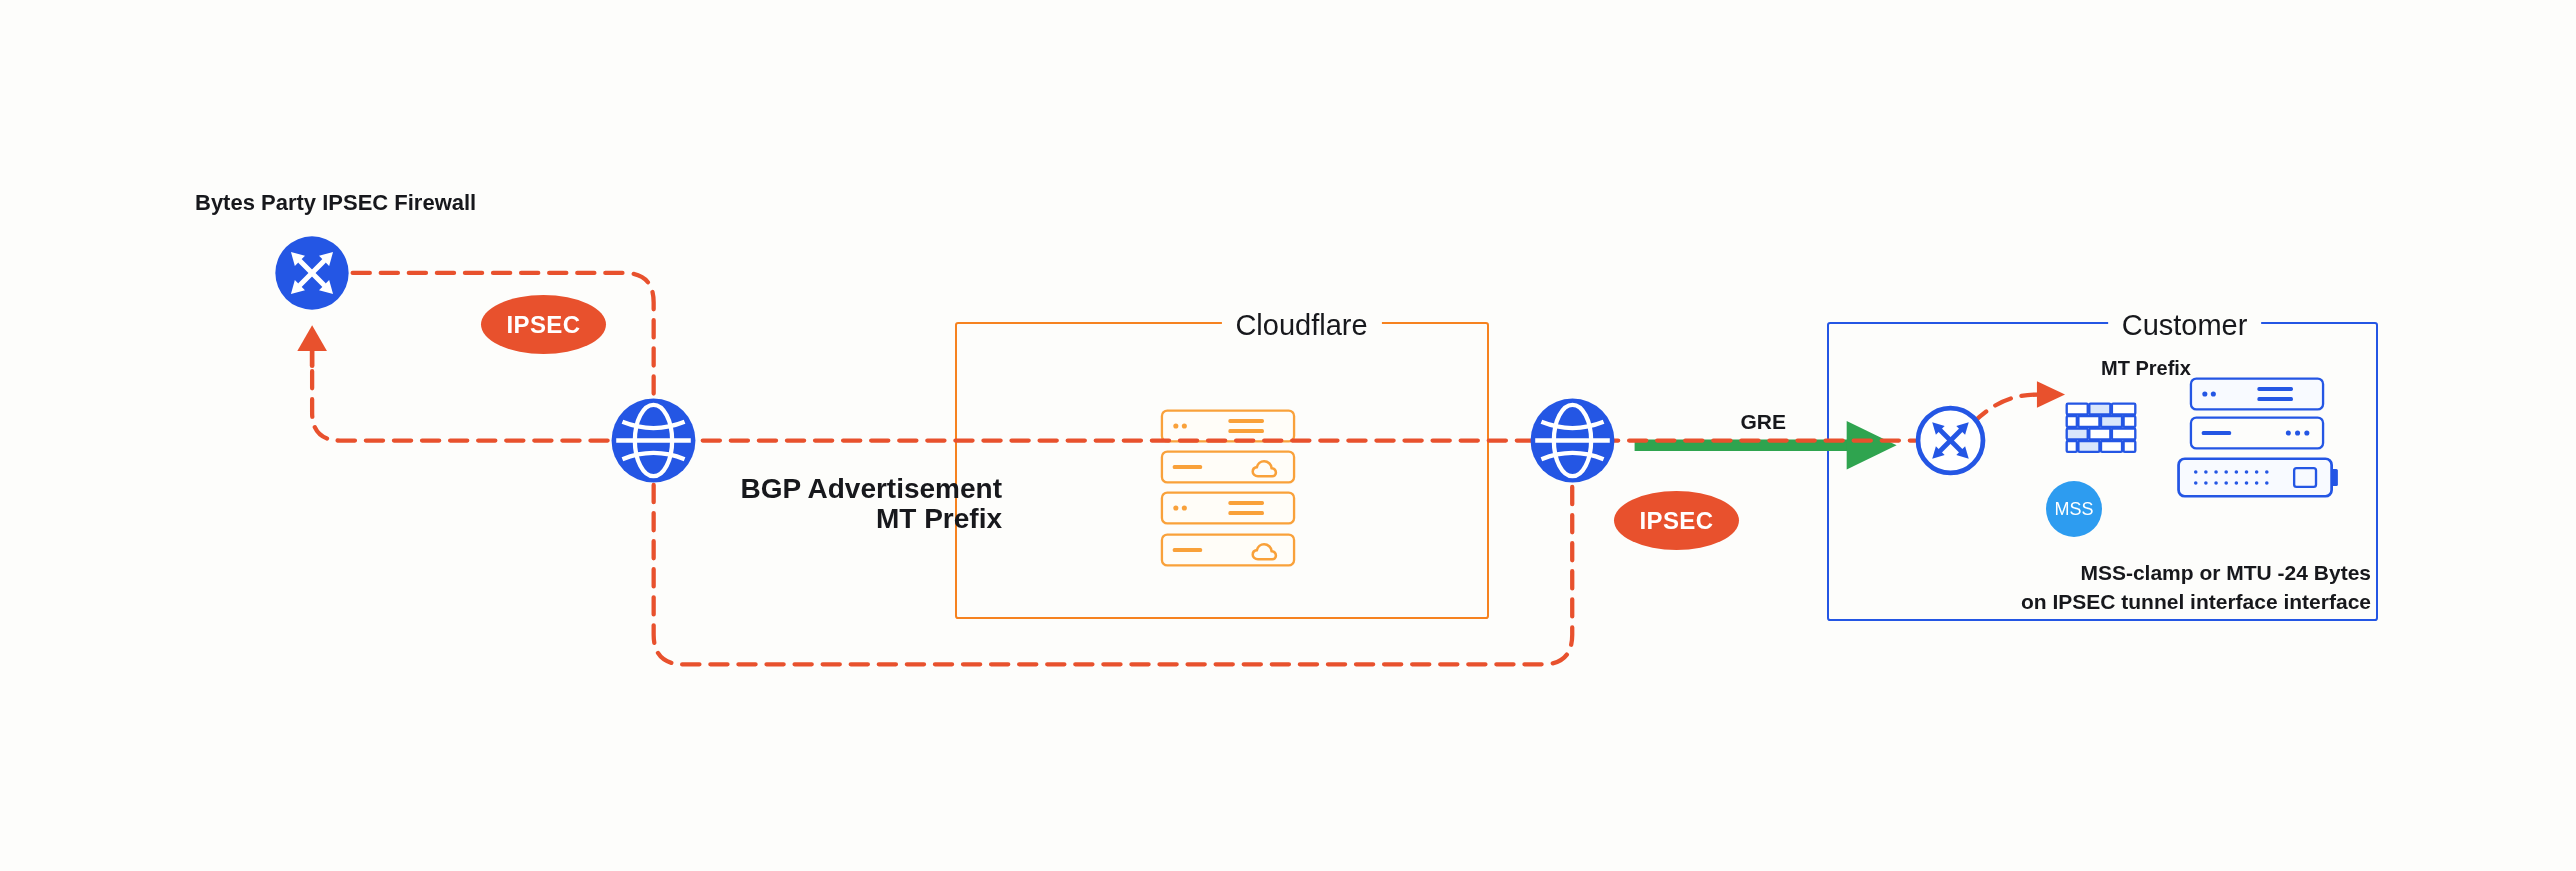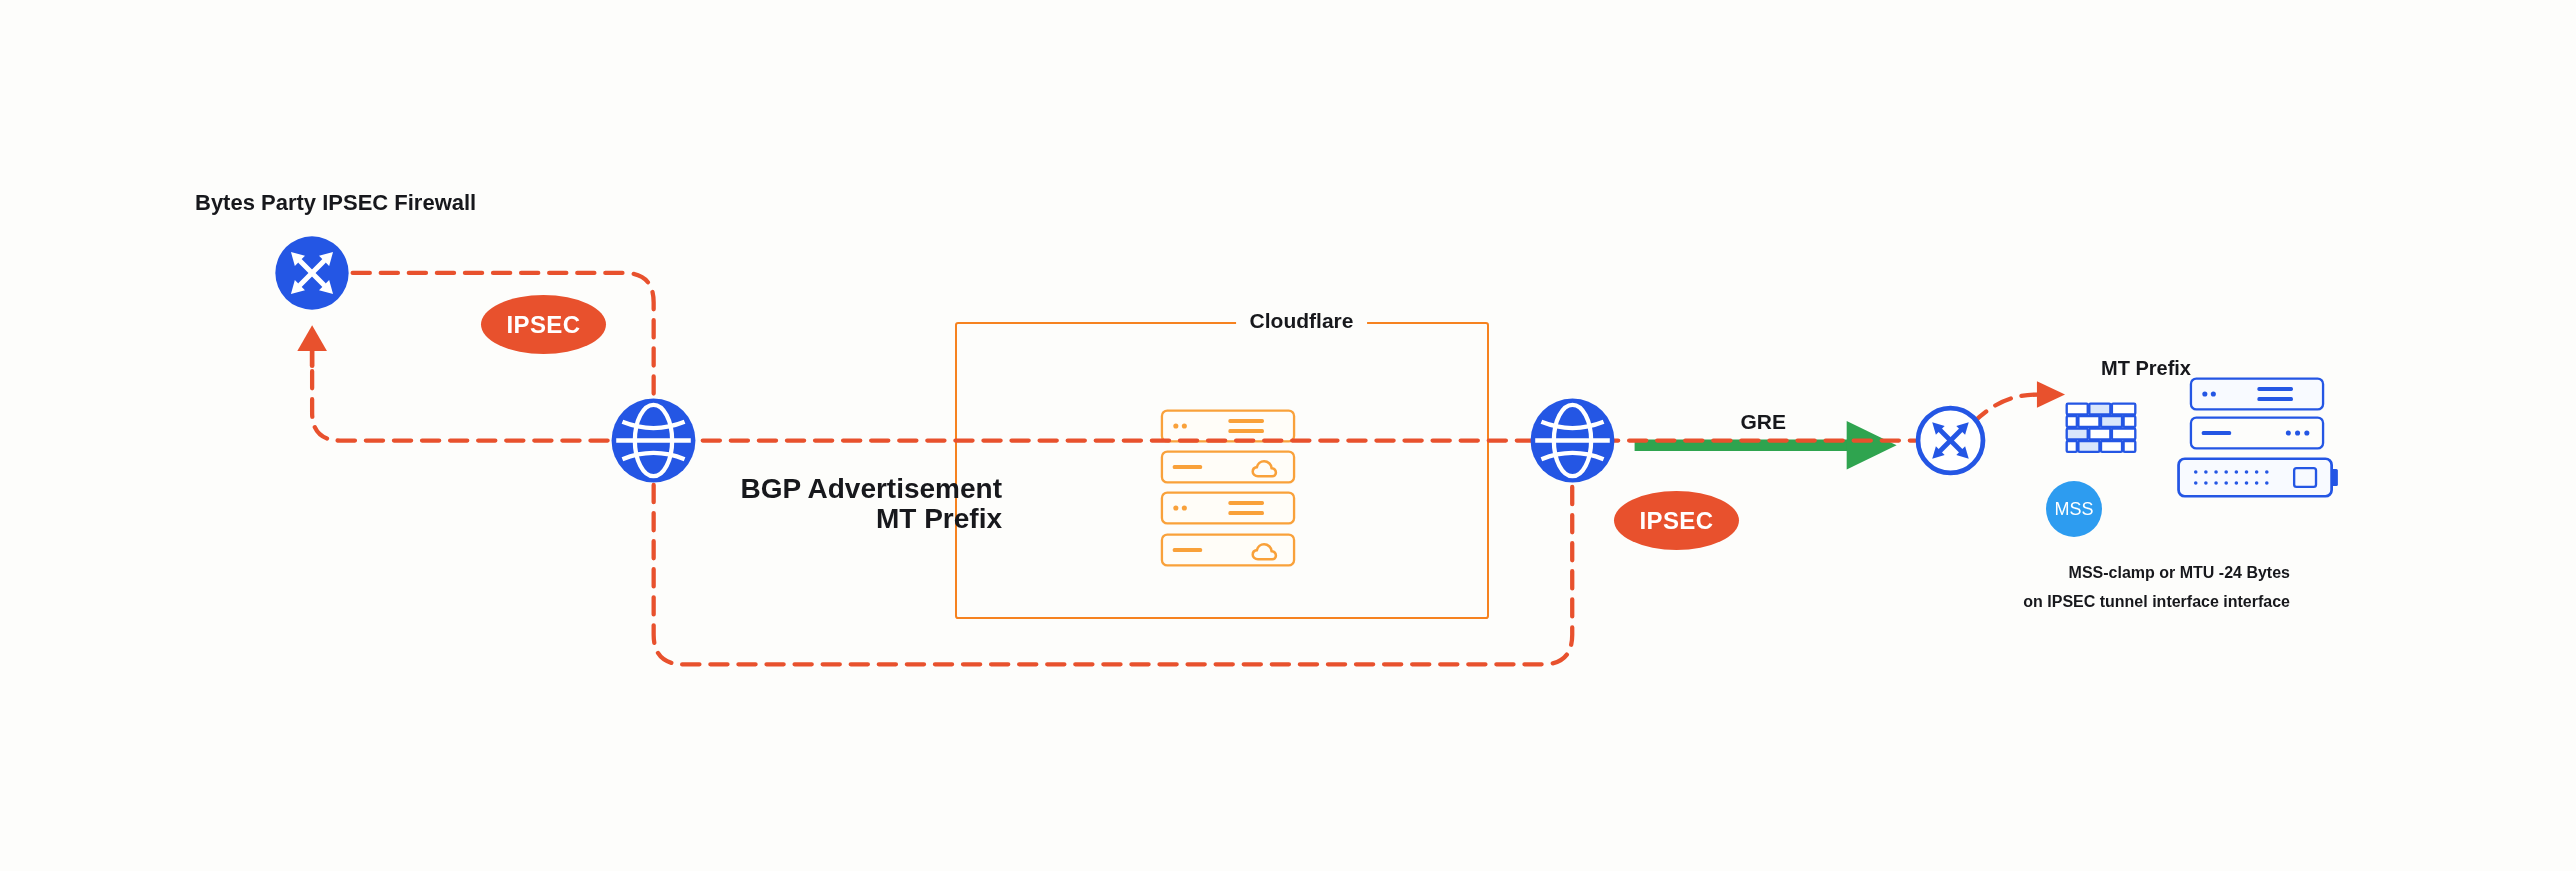--- a/index.html
+++ b/index.html
@@ -11,29 +11,29 @@
   body{background:var(--background);font-family:"Liberation Sans","DejaVu Sans",sans-serif;color:var(--text)}
   .canvas{position:relative;width:2576px;height:871px;background:var(--background);overflow:hidden}
   .abs{position:absolute}
   svg{display:block}
 
   
   .box{position:absolute;border-radius:3.1px}
   .cf-box{left:955px;top:322px;width:534px;height:297px;border:2.3px solid var(--cloudflare-orange)}
   .cust-box{left:1827px;top:322px;width:551px;height:299px;border:2.3px solid var(--blue)}
   .box-label{position:absolute;top:-15px;left:65%;transform:translateX(-50%);background:var(--background);
-             padding:0 14px;font-size:21px;font-weight:700;white-space:nowrap;color:var(--text)}
+             padding:0 14px;font-size:29px;font-weight:400;white-space:nowrap;color:var(--text)}
 
   
   .note{position:absolute;font-weight:700;color:var(--text);text-align:right}
   .tp-label{left:195px;top:190px;font-size:22px;text-align:left;white-space:nowrap}
   .bgp-note{left:724px;top:474px;width:278px;font-size:28px;line-height:30px}
   .gre-label{left:1692px;top:410px;width:94px;font-size:21px}
   .mtprefix-label{left:2012px;top:357px;width:179px;font-size:20px}
-  .mss-note{left:1791px;top:558px;width:499px;font-size:16px;line-height:29px}
+  .mss-note{left:1872px;top:558px;width:499px;font-size:21px;line-height:29px}
 
   
   .pill{position:absolute;display:flex;align-items:center;justify-content:center;border-radius:50%;
         background:var(--orange-red);color:#ffffff;font-weight:700;letter-spacing:0.4px}
   .ipsec-left{left:481px;top:295px;width:125px;height:59px;font-size:24px}
   .ipsec-right{left:1614px;top:491px;width:125px;height:59px;font-size:24px}
   .mss-badge{position:absolute;left:2046px;top:481px;width:56px;height:56px;border-radius:50%;
              background:var(--light-blue);color:#fff;font-weight:400;font-size:18px;
              display:flex;align-items:center;justify-content:center}
 
@@ -49,20 +49,23 @@
   .solidred{stroke:var(--orange-red);stroke-width:6;fill:none;stroke-linecap:round}
   .nofill{fill:none}
 </style>
 </head>
 <body>
 
 <div class="canvas">
 
   <div class="box cf-box">
     <span class="box-label">Cloudflare</span>
+  </div>
+  <div class="box cust-box">
+    <span class="box-label">Customer</span>
   </div>
 
   <svg class="abs" style="left:1160px;top:409px" width="136" height="34" viewBox="0 0 175 44">
     <rect x="2" y="2" width="171" height="40" rx="7" class="srv-fill-o s-orange" stroke-width="3"></rect>
     <g class="f-orange">
       <circle cx="20" cy="22" r="3.3"></circle>
         <circle cx="31" cy="22" r="3.3"></circle>
       <rect x="88" y="13" width="46" height="5" rx="2"></rect>
         <rect x="88" y="26" width="46" height="5" rx="2"></rect>
     </g>

